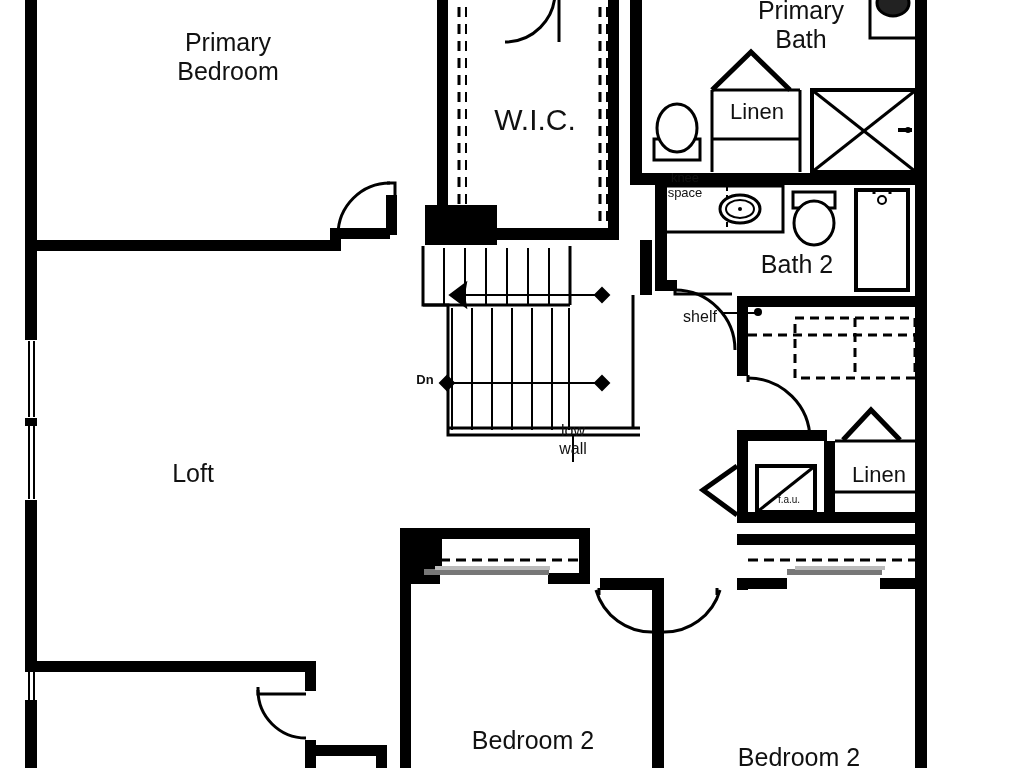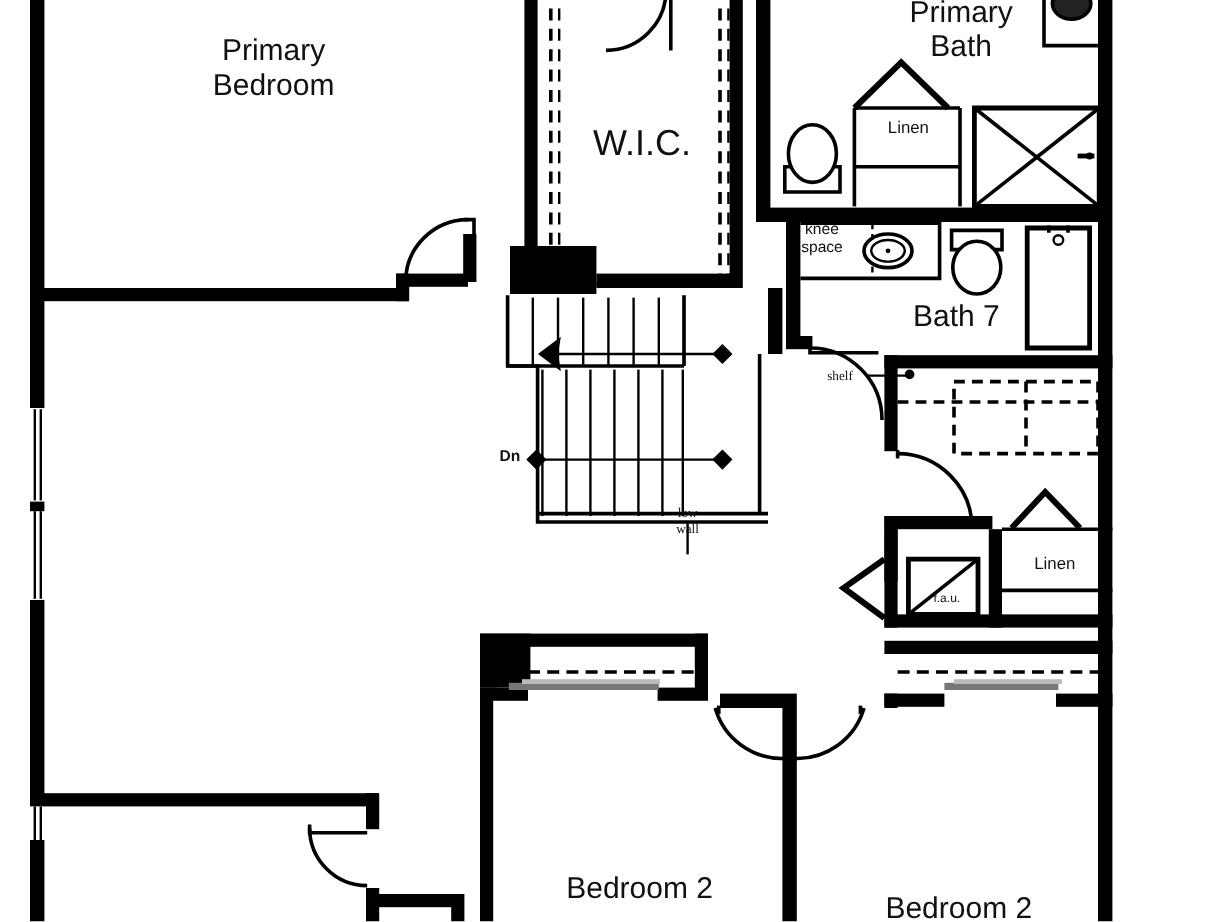--- a/index.html
+++ b/index.html
@@ -3,23 +3,23 @@
 <meta charset="utf-8">
 <style>
   html,body{margin:0;padding:0;background:#ffffff;}
   body{font-family:"Liberation Sans", sans-serif;}
   #plan-root{position:relative;width:1024px;height:768px;background:#ffffff;overflow:hidden;}
   #plan-svg{position:absolute;left:0;top:0;width:1024px;height:768px;}
   .room-label{position:absolute;color:#111111;text-align:center;line-height:1.14;white-space:pre-line;
               font-family:"Liberation Sans", sans-serif;}
   .lbl-xl{font-size:25px;}
   .lbl-lg{font-size:30px;}
-  .lbl-md{font-size:14px;}
+  .lbl-md{font-size:22px;}
   .lbl-sm{font-size:13px;}
-  .lbl-xs{font-size:11px;font-family:Liberation Serif, serif;}
+  .lbl-xs{font-size:16px;}
   .lbl-tiny{font-size:10px;}
 </style>
 </head>
 <body>
 
 <div id="plan-root">
 
   <svg id="plan-svg" viewBox="0 0 1024 768" shape-rendering="geometricPrecision">
 
     <g fill="#000000" stroke="none">
@@ -255,31 +255,32 @@
   <div class="room-label lbl-xl" style="left:128px;top:28px;width:200px;">Primary
 Bedroom</div>
 
   <div class="room-label lbl-lg" style="left:475px;top:103px;width:120px;">W.I.C.</div>
 
   <div class="room-label lbl-xl" style="left:711px;top:-4px;width:180px;">Primary
 Bath</div>
 
   <div class="room-label lbl-md" style="left:707px;top:99px;width:100px;">Linen</div>
 
-  <div class="room-label lbl-xl" style="left:707px;top:250px;width:180px;">Bath 7</div>
-
+  <div class="room-label lbl-xl" style="left:707px;top:250px;width:180px;">Bath 2</div>
+
+  <div class="room-label lbl-xl" style="left:123px;top:459px;width:140px;">Loft</div>
 
 
   <div class="room-label lbl-md" style="left:829px;top:462px;width:100px;">Linen</div>
 
   <div class="room-label lbl-xl" style="left:433px;top:726px;width:200px;">Bedroom 2</div>
 
   <div class="room-label lbl-xl" style="left:699px;top:743px;width:200px;">Bedroom 2</div>
 
-  <div class="room-label lbl-sm" style="left:654px;top:184px;width:62px;">knee
+  <div class="room-label lbl-sm" style="left:654px;top:171px;width:62px;">knee
 space</div>
 
   <div class="room-label lbl-sm" style="left:406px;top:373px;width:38px;font-weight:bold;">Dn</div>
 
   <div class="room-label lbl-xs" style="left:551px;top:422px;width:44px;">low
 wall</div>
 
   <div class="room-label lbl-xs" style="left:678px;top:308px;width:44px;">shelf</div>
 
   <div class="room-label lbl-tiny" style="left:762px;top:494px;width:54px;">f.a.u.</div>

